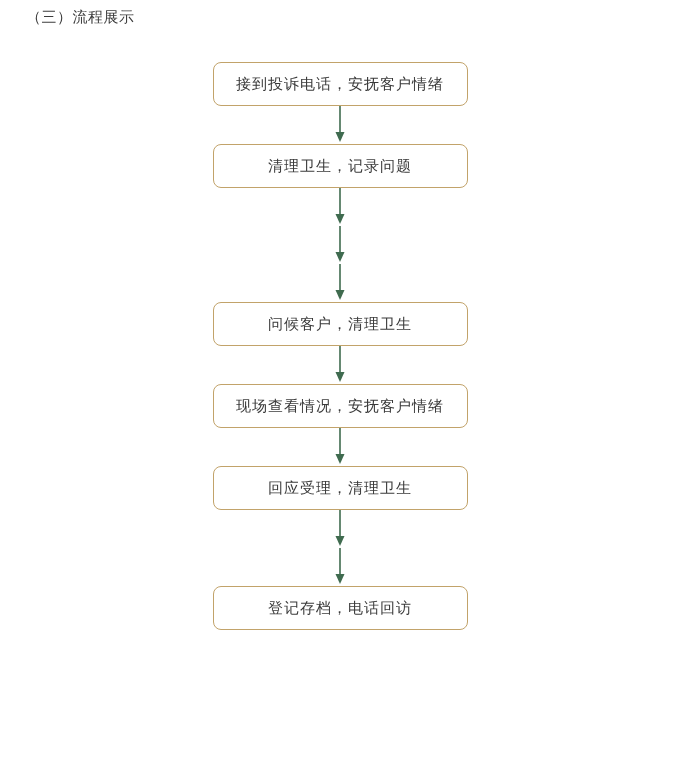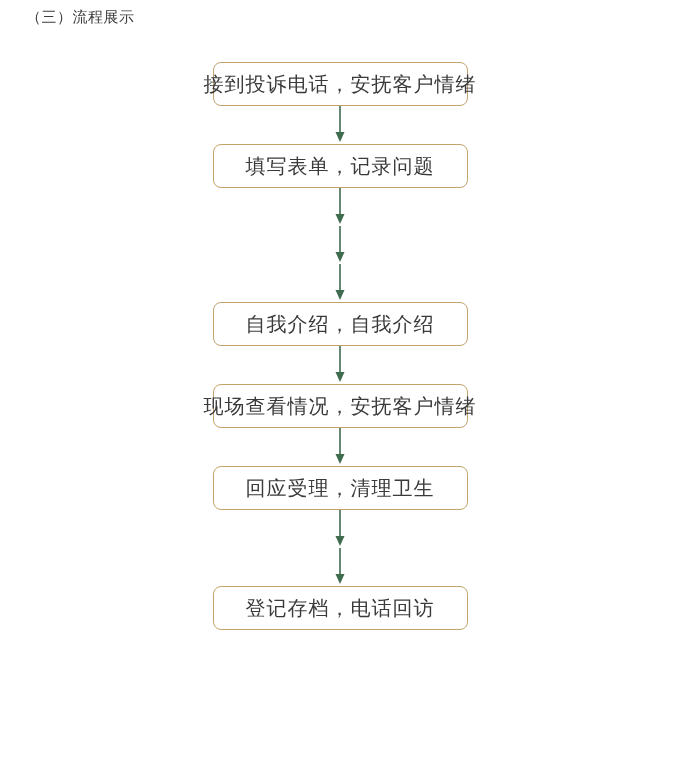--- a/index.html
+++ b/index.html
@@ -42,21 +42,21 @@
   .flow-node {
     width: 255px;
     height: 44px;
     box-sizing: border-box;
     border: 1px solid #c2a36a;
     border-radius: 8px;
     background: #ffffff;
     display: flex;
     align-items: center;
     justify-content: center;
-    font-size: 20px;
+    font-size: 15px;
     letter-spacing: 1px;
     color: #3a3a3a;
     white-space: nowrap;
   }
   .flow-arrow {
     width: 20px;
     height: 38px;
     display: block;
   }
 </style>
@@ -71,39 +71,39 @@
 
     <div class="flow-node">
       <span>接到投诉电话，安抚客户情绪</span>
     </div>
     <svg class="flow-arrow" viewBox="0 0 20 38">
       <line x1="10" y1="0" x2="10" y2="28" stroke="#3f6b4f" stroke-width="1.6"></line>
       <polygon points="10,36 5.5,26 14.5,26" fill="#3f6b4f"></polygon>
     </svg>
 
     <div class="flow-node">
-      <span>填写表单，记录问题</span>
+      <span>清理卫生，记录问题</span>
     </div>
     <svg class="flow-arrow" viewBox="0 0 20 38">
       <line x1="10" y1="0" x2="10" y2="28" stroke="#3f6b4f" stroke-width="1.6"></line>
       <polygon points="10,36 5.5,26 14.5,26" fill="#3f6b4f"></polygon>
     </svg>
 
     <svg class="flow-arrow" viewBox="0 0 20 38">
       <line x1="10" y1="0" x2="10" y2="28" stroke="#3f6b4f" stroke-width="1.6"></line>
       <polygon points="10,36 5.5,26 14.5,26" fill="#3f6b4f"></polygon>
     </svg>
 
     <svg class="flow-arrow" viewBox="0 0 20 38">
       <line x1="10" y1="0" x2="10" y2="28" stroke="#3f6b4f" stroke-width="1.6"></line>
       <polygon points="10,36 5.5,26 14.5,26" fill="#3f6b4f"></polygon>
     </svg>
 
     <div class="flow-node">
-      <span>自我介绍，自我介绍</span>
+      <span>问候客户，清理卫生</span>
     </div>
     <svg class="flow-arrow" viewBox="0 0 20 38">
       <line x1="10" y1="0" x2="10" y2="28" stroke="#3f6b4f" stroke-width="1.6"></line>
       <polygon points="10,36 5.5,26 14.5,26" fill="#3f6b4f"></polygon>
     </svg>
 
     <div class="flow-node">
       <span>现场查看情况，安抚客户情绪</span>
     </div>
     <svg class="flow-arrow" viewBox="0 0 20 38">

